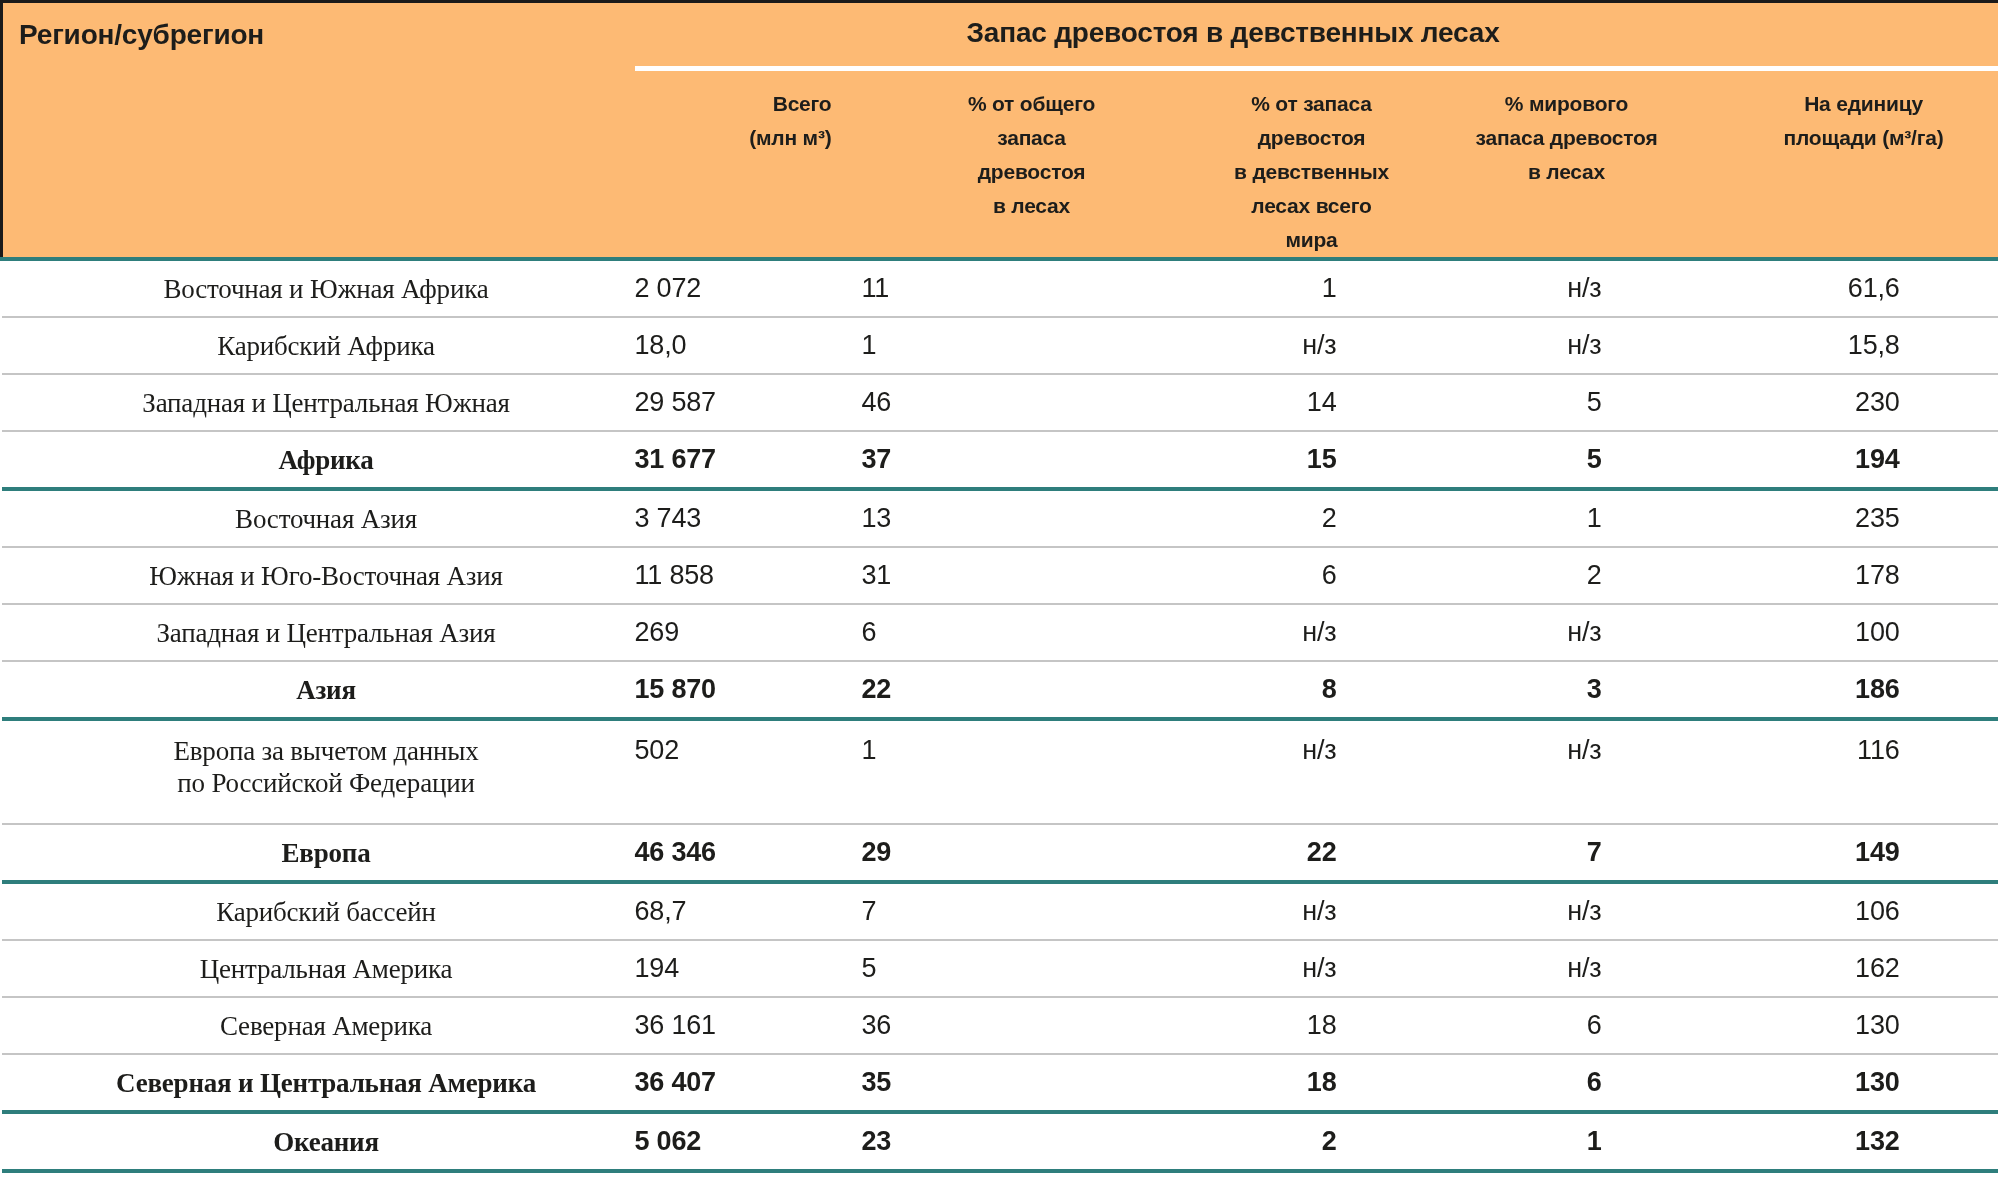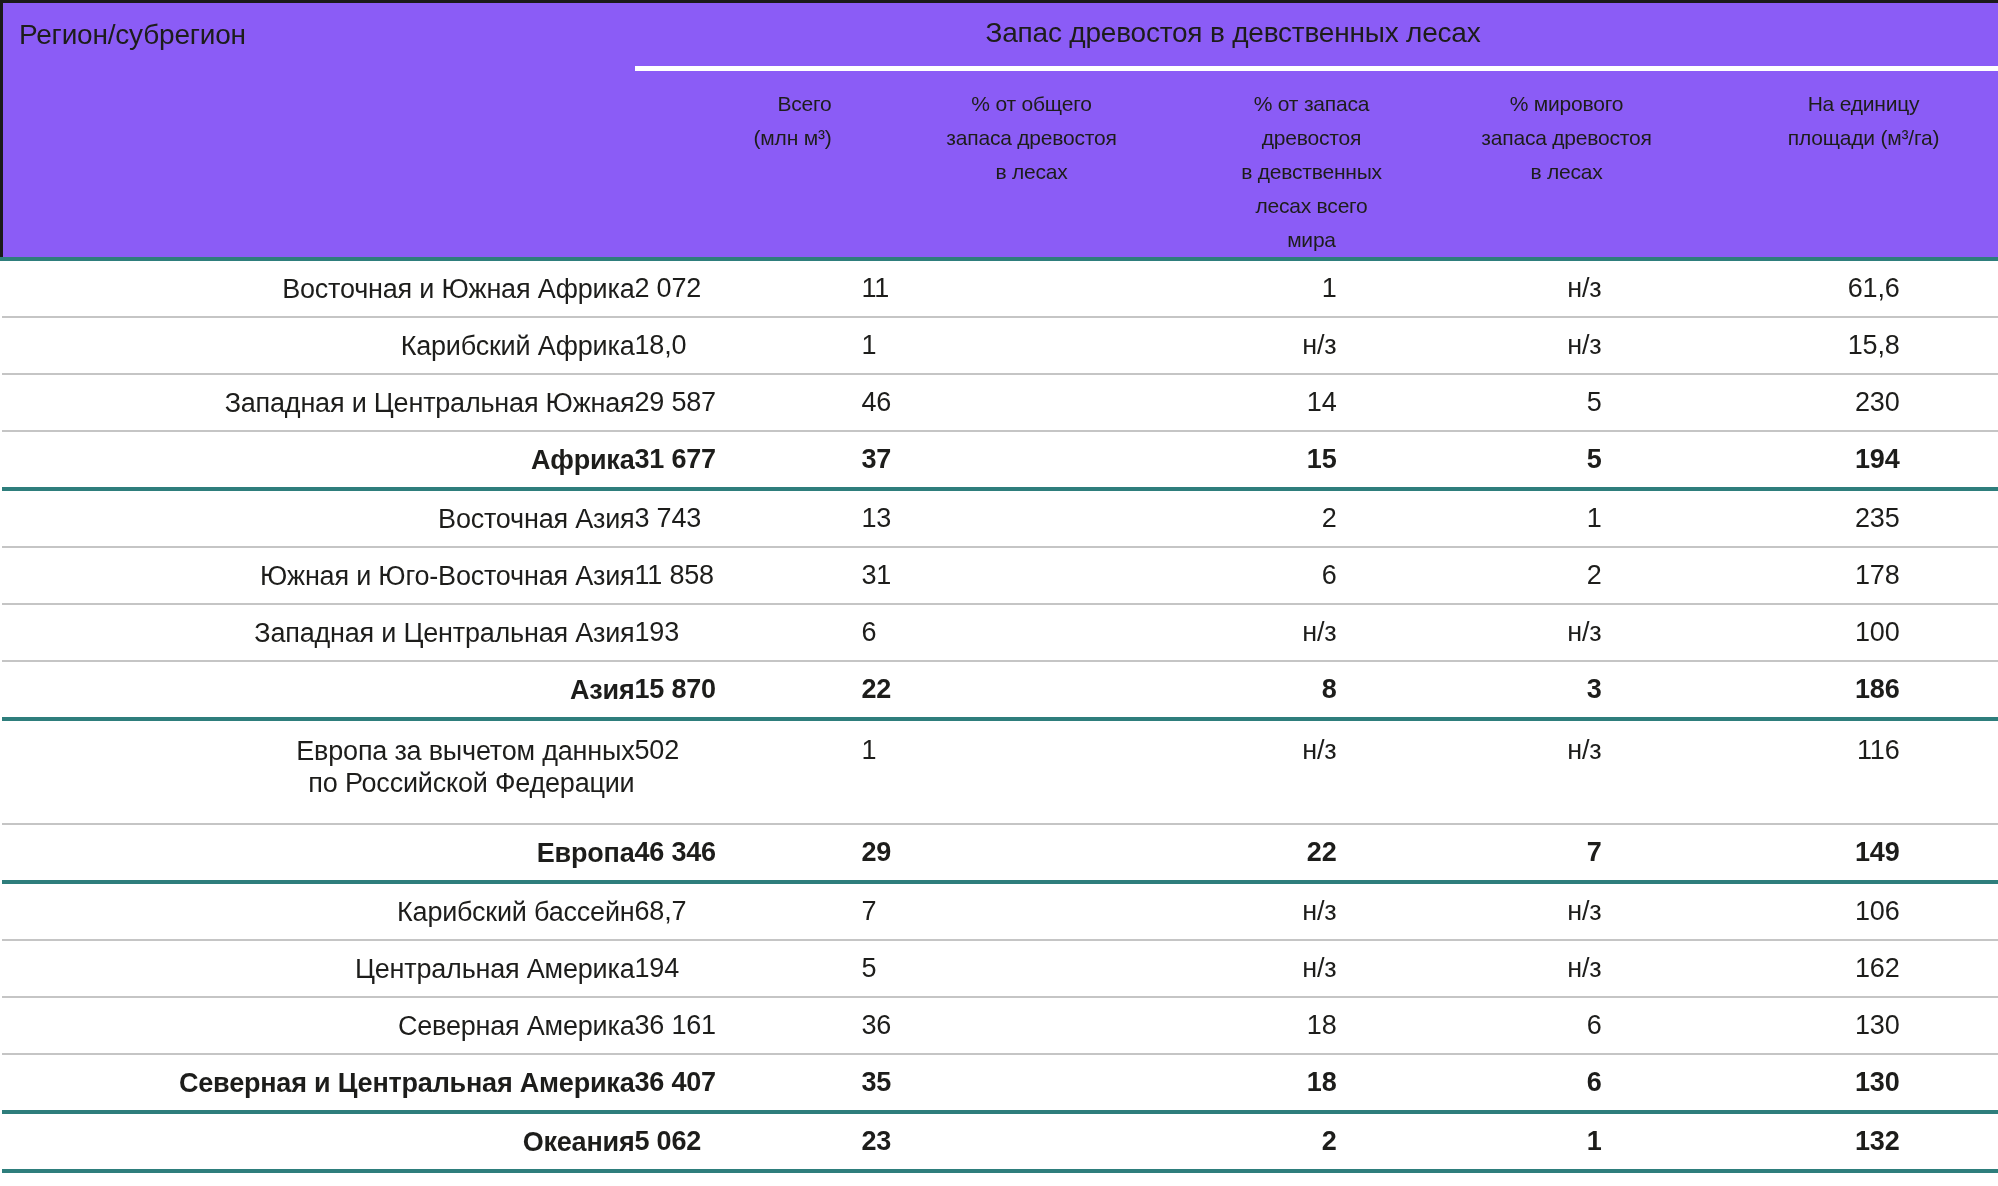--- a/index.html
+++ b/index.html
@@ -9,22 +9,22 @@
     color:#1d1d1b;
     letter-spacing:-0.2px;
   }
   table{
     border-collapse:collapse;
     table-layout:fixed;
     width:1998px;
   }
   
   thead th{
-    background:#8b5cf6;
-    font-weight:400;
+    background:#fdba74;
+    font-weight:700;
     vertical-align:top;
     white-space:pre-line;
     padding:0;
   }
   th.region-h{
     text-align:left;
     font-size:28px;
     padding:16px 0 0 16px;
     border-top:3px solid #1a1a1a;
     border-left:3px solid #1a1a1a;
@@ -56,21 +56,21 @@
     height:55px;
     vertical-align:middle;
     border-bottom:2px solid #c5c5c5;
     background:#ffffff;
     padding:0;
     white-space:pre-line;
   }
   tbody tr.teal td{border-bottom:4px solid #2e7e7c;}
   tbody tr.bold td{font-weight:700;margin-top:6px;}
   tbody tr.tall td{height:88px;vertical-align:top;padding-top:14px;}
-  td.c0{text-align:right;padding-left:16px;line-height:32px;}
+  td.c0{text-align:center;padding-left:16px;line-height:32px;font-family:Liberation Serif, serif;}
   td.c1{text-align:left;padding-right:30px;}
   td.c2{text-align:left;padding-right:55px;}
   td.c3{text-align:right;padding-right:55px;}
   td.c4{text-align:right;padding-right:60px;}
   td.c5{text-align:right;padding-right:100px;}
 </style>
 </head>
 <body>
 
 <table>
@@ -148,21 +148,21 @@
       <tr class="gray">
         <td class="c0">Южная и Юго-Восточная Азия</td>
         <td class="c1">11&nbsp;858</td>
         <td class="c2">31</td>
         <td class="c3">6</td>
         <td class="c4">2</td>
         <td class="c5">178</td>
       </tr>
       <tr class="gray">
         <td class="c0">Западная и Центральная Азия</td>
-        <td class="c1">193</td>
+        <td class="c1">269</td>
         <td class="c2">6</td>
         <td class="c3">н/з</td>
         <td class="c4">н/з</td>
         <td class="c5">100</td>
       </tr>
       <tr class="bold teal">
         <td class="c0">Азия</td>
         <td class="c1">15&nbsp;870</td>
         <td class="c2">22</td>
         <td class="c3">8</td>

